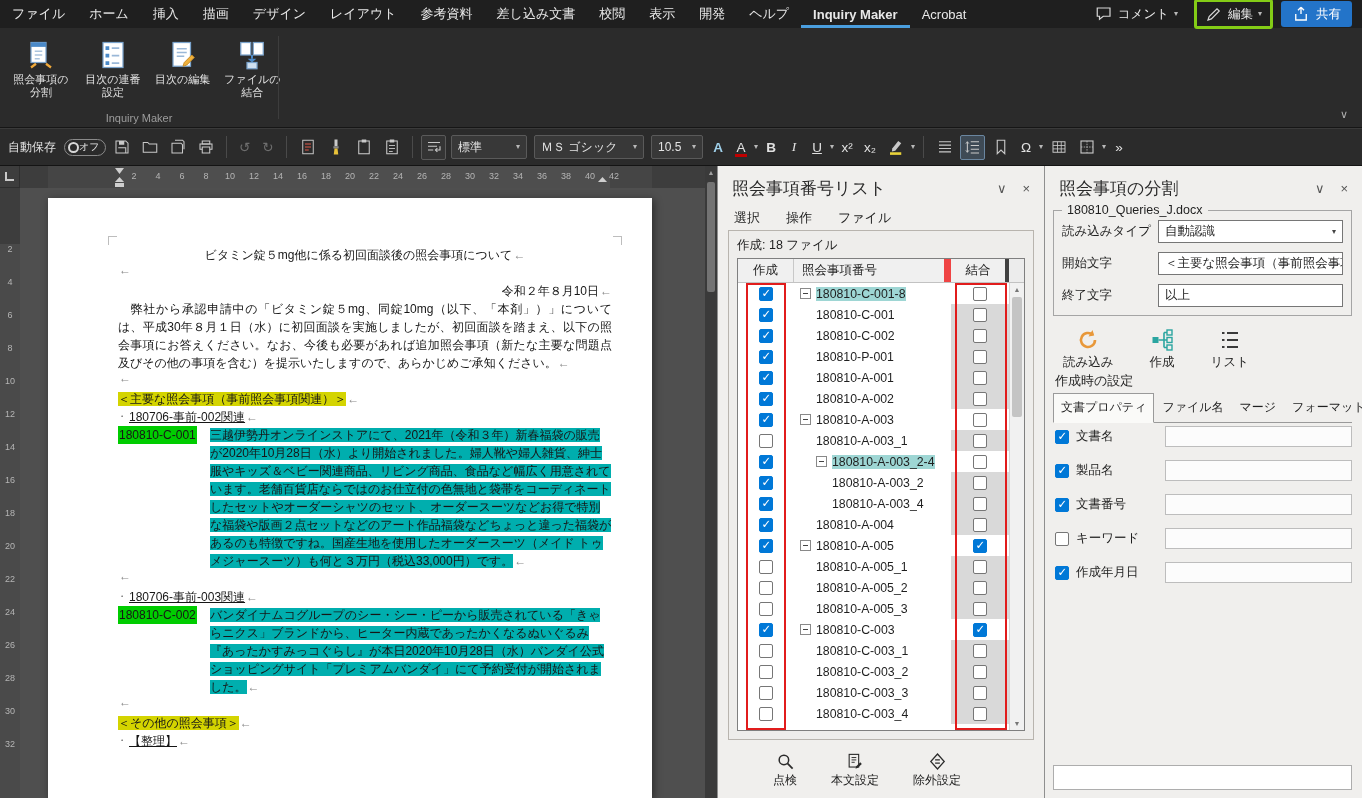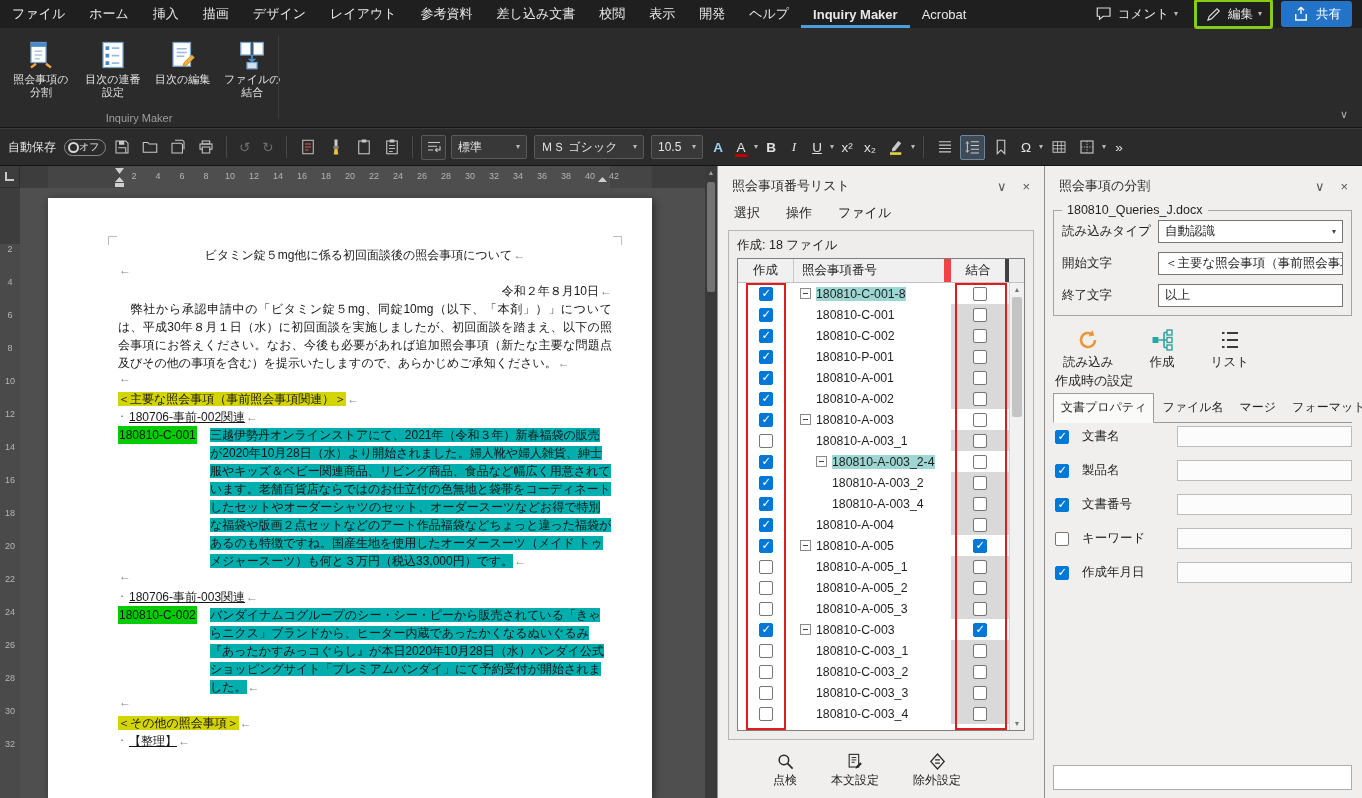--- a/index.html
+++ b/index.html
@@ -85,21 +85,21 @@
   .bullet{font-size:8px;vertical-align:2px;margin-right:3px}
   .mark{color:#8a8a8a;margin-left:1px}
   #docscroll{position:absolute;top:0;right:0;width:12px;bottom:0;background:#3a3a3a}
   #docscroll .sarr{position:absolute;top:3px;left:0;right:0;text-align:center;font-size:7px;color:#a0a0a0}
   #docscroll .sthumb{position:absolute;top:16px;left:2px;right:2px;height:110px;background:#737373;border-radius:2px}
   
   .panel{position:absolute;top:166px;bottom:0;background:#f0efed;border-left:1px solid #8f8f8f;color:#1f1f1f}
   #panel-list{left:717px;width:327px}
   #panel-split{left:1044px;width:318px}
   .panel-header{display:flex;align-items:center;padding:11px 14px 4px}
-  .panel-title{font-size:13px;color:#2a2a2a;white-space:nowrap}
+  .panel-title{font-size:17px;color:#2a2a2a;white-space:nowrap}
   .panel-hicons{margin-left:auto;display:flex;gap:16px;color:#555;font-size:13px}
   
   .plist-menu{display:flex;gap:26px;padding:5px 16px 7px;font-size:13px}
   .plist-box{position:absolute;left:10px;right:10px;top:64px;bottom:58px;border:1px solid #b8b4ae;background:#eeedeb}
   .plist-count{padding:6px 8px 2px;font-size:12.5px}
   .plist-table{position:absolute;left:8px;right:8px;top:27px;bottom:8px;border:1px solid #7f7f7f;background:#fff;display:flex;flex-direction:column}
   .pt-header{display:flex;height:24px;border-bottom:1px solid #c2c2c2;background:#f0f0f0;font-size:12.5px;align-items:center;flex:none}
   .pt-header .c1{width:56px;display:flex;align-items:center;justify-content:center;border-right:1px solid #c8c8c8;height:100%}
   .pt-header .c2h{flex:1;padding-left:8px;border-right:7px solid #ef4444;height:100%;display:flex;align-items:center}
   .pt-header .c3h{width:58px;display:flex;align-items:center;justify-content:center;height:100%;border-right:4px solid #404040}
@@ -135,21 +135,21 @@
   .gb-field{flex:1;height:23px;border:1px solid #767676;background:#fff;display:flex;align-items:center;
     padding:0 6px;font-size:12.5px;overflow:hidden;white-space:nowrap}
   .gb-field .arrow{margin-left:auto;color:#444}
   .ps-actions{position:absolute;top:162px;left:18px;display:flex;gap:36px}
   .ps-action{display:flex;flex-direction:column;align-items:center;gap:2px;font-size:12.5px}
   .ps-settings-label{position:absolute;top:206px;left:10px;font-size:13px}
   .ps-tabs{position:absolute;top:227px;left:8px;right:10px;display:flex;border-bottom:1px solid #9a9a9a;font-size:12px}
   .ps-tab{padding:5px 7px;border:1px solid transparent;white-space:nowrap}
   .ps-tab.active{background:#fafaf8;border-color:#9a9a9a;border-bottom-color:#fafaf8;margin-bottom:-1px}
   .ps-props{position:absolute;top:260px;left:10px;right:10px}
-  .ps-row{display:flex;align-items:center;gap:13px;margin-bottom:13px}
+  .ps-row{display:flex;align-items:center;gap:7px;margin-bottom:13px}
   .ps-plabel{width:82px;font-size:12.5px;white-space:nowrap}
   .ps-input{flex:1;height:21px;border:1px solid #bdbdbd;background:#fcfcfc}
   .ps-bottombar{position:absolute;left:8px;right:10px;bottom:8px;height:25px;border:1px solid #adadad;background:#fff}
 </style>
 </head>
 <body>
 
 <div id="tabbar">
   <div class="tabs" id="ribbon-tabs">
       <span class="tab">ファイル</span>

